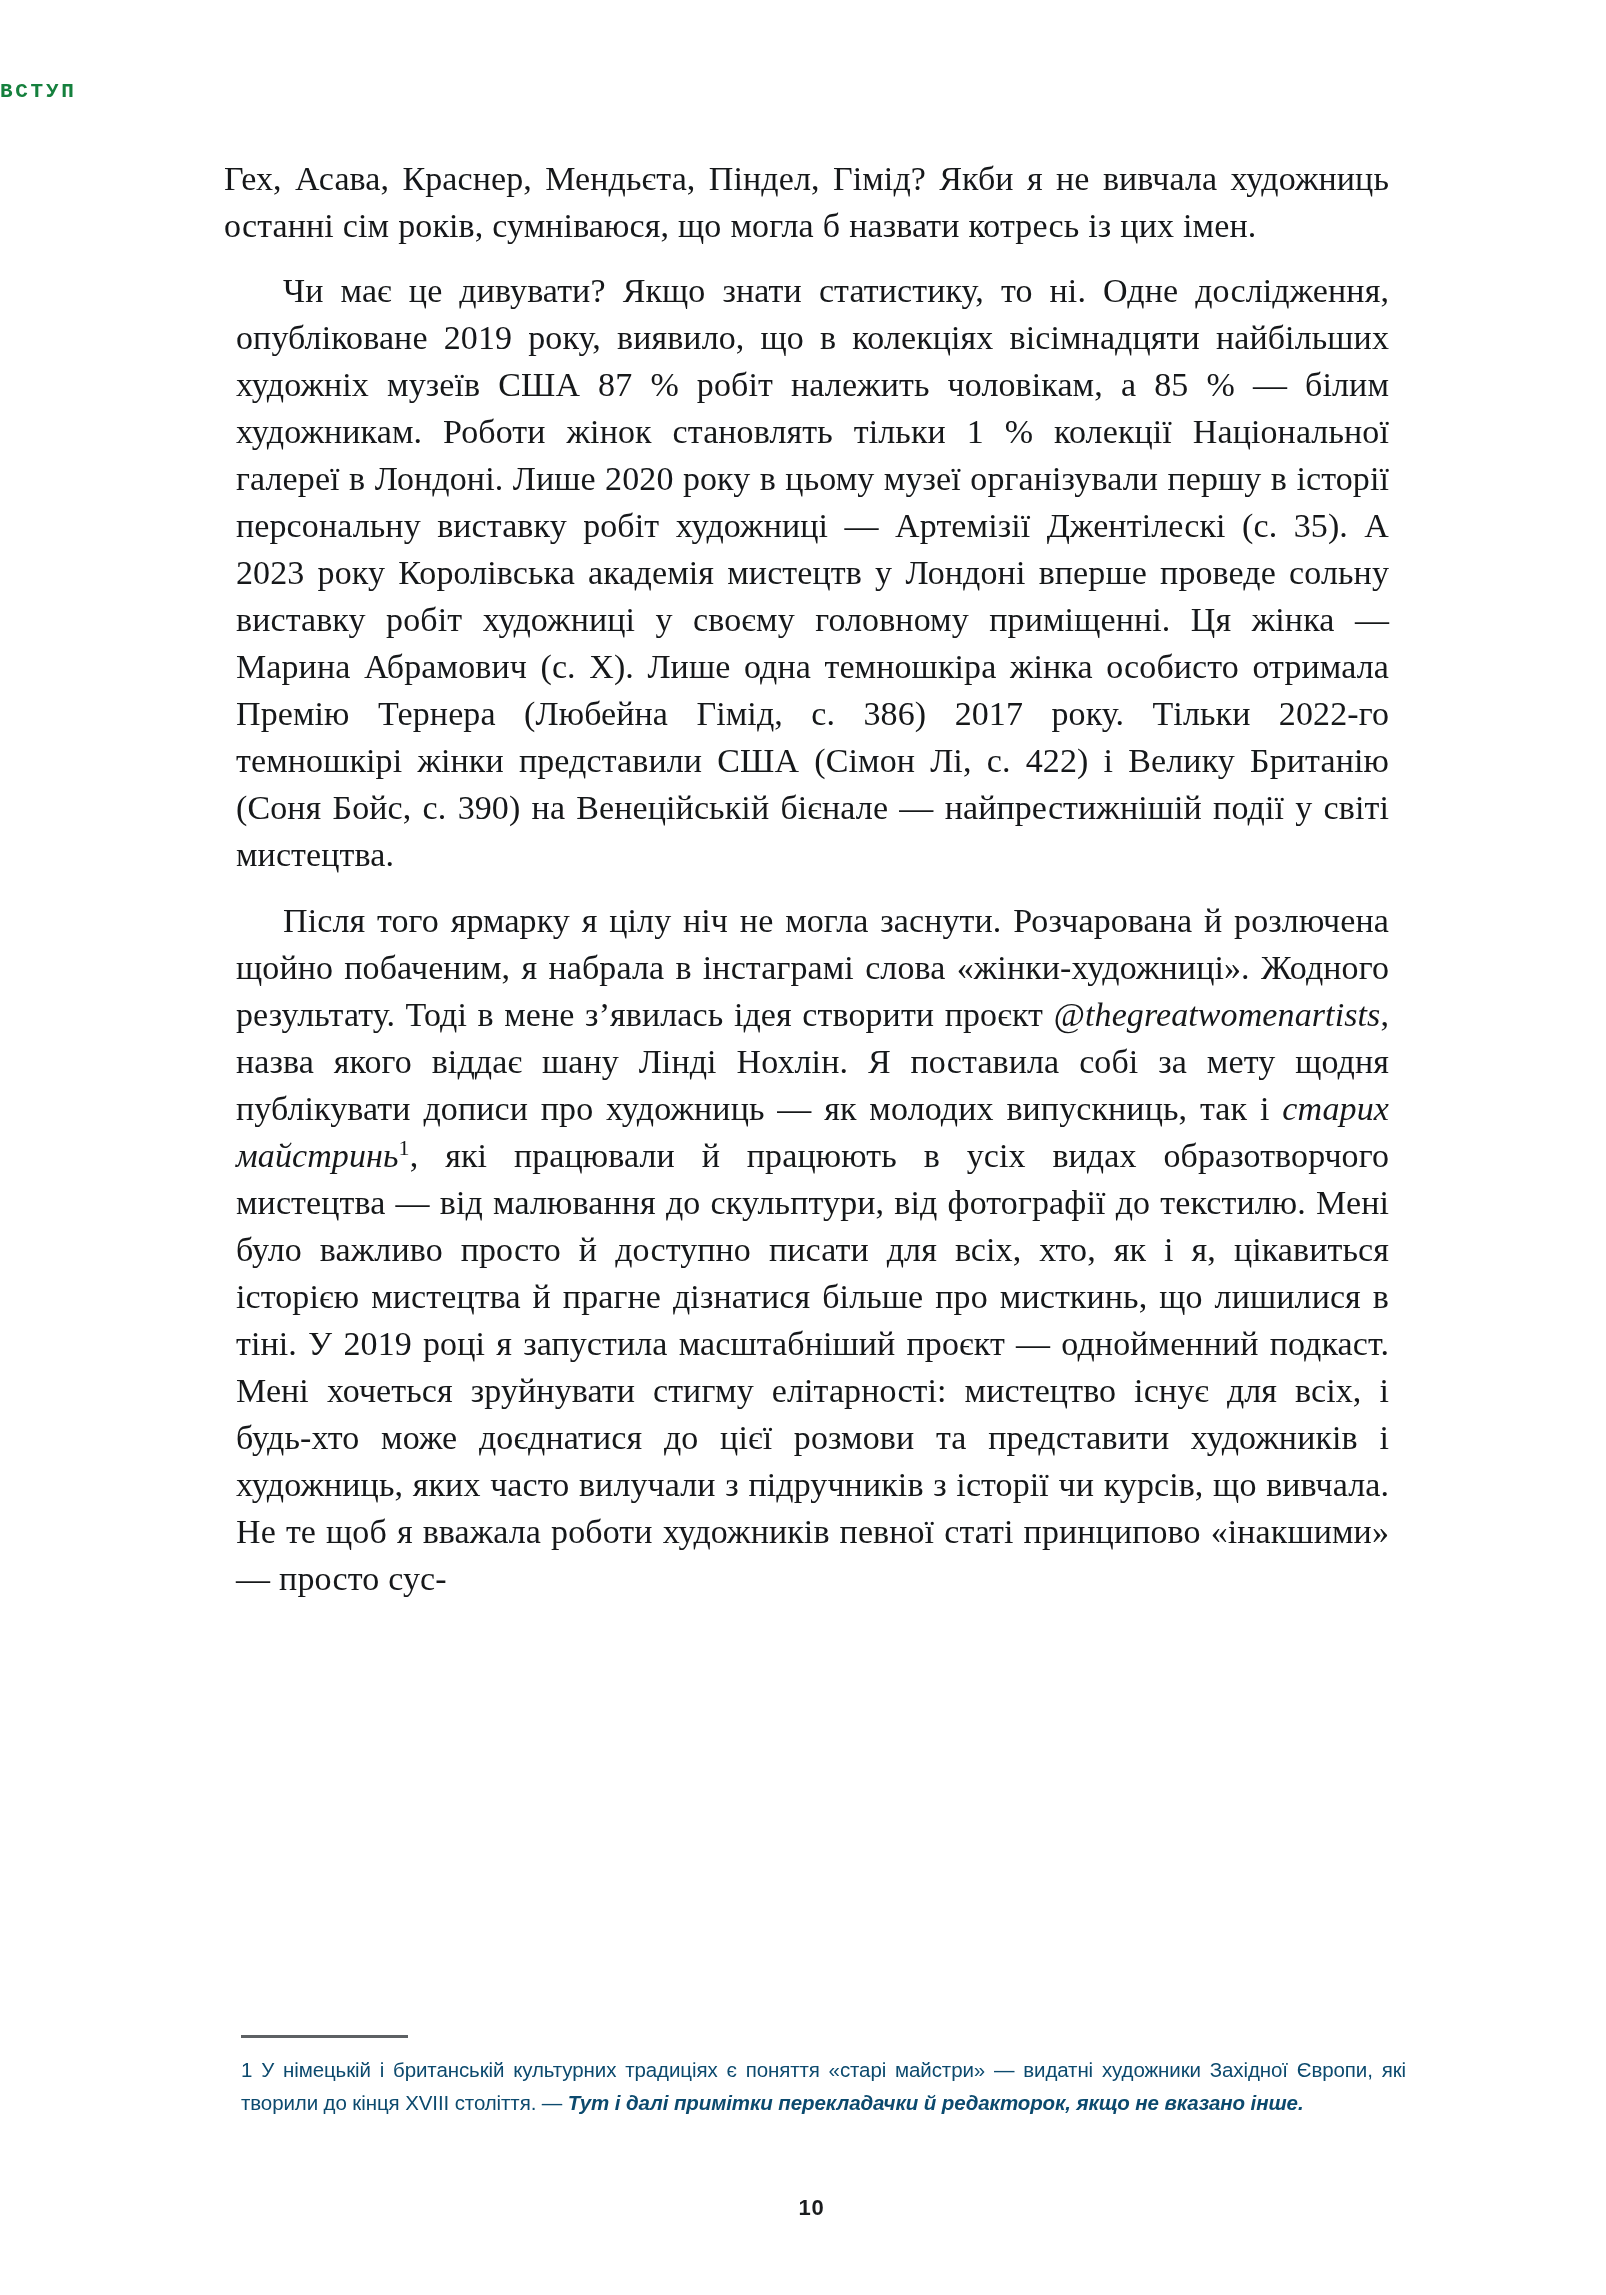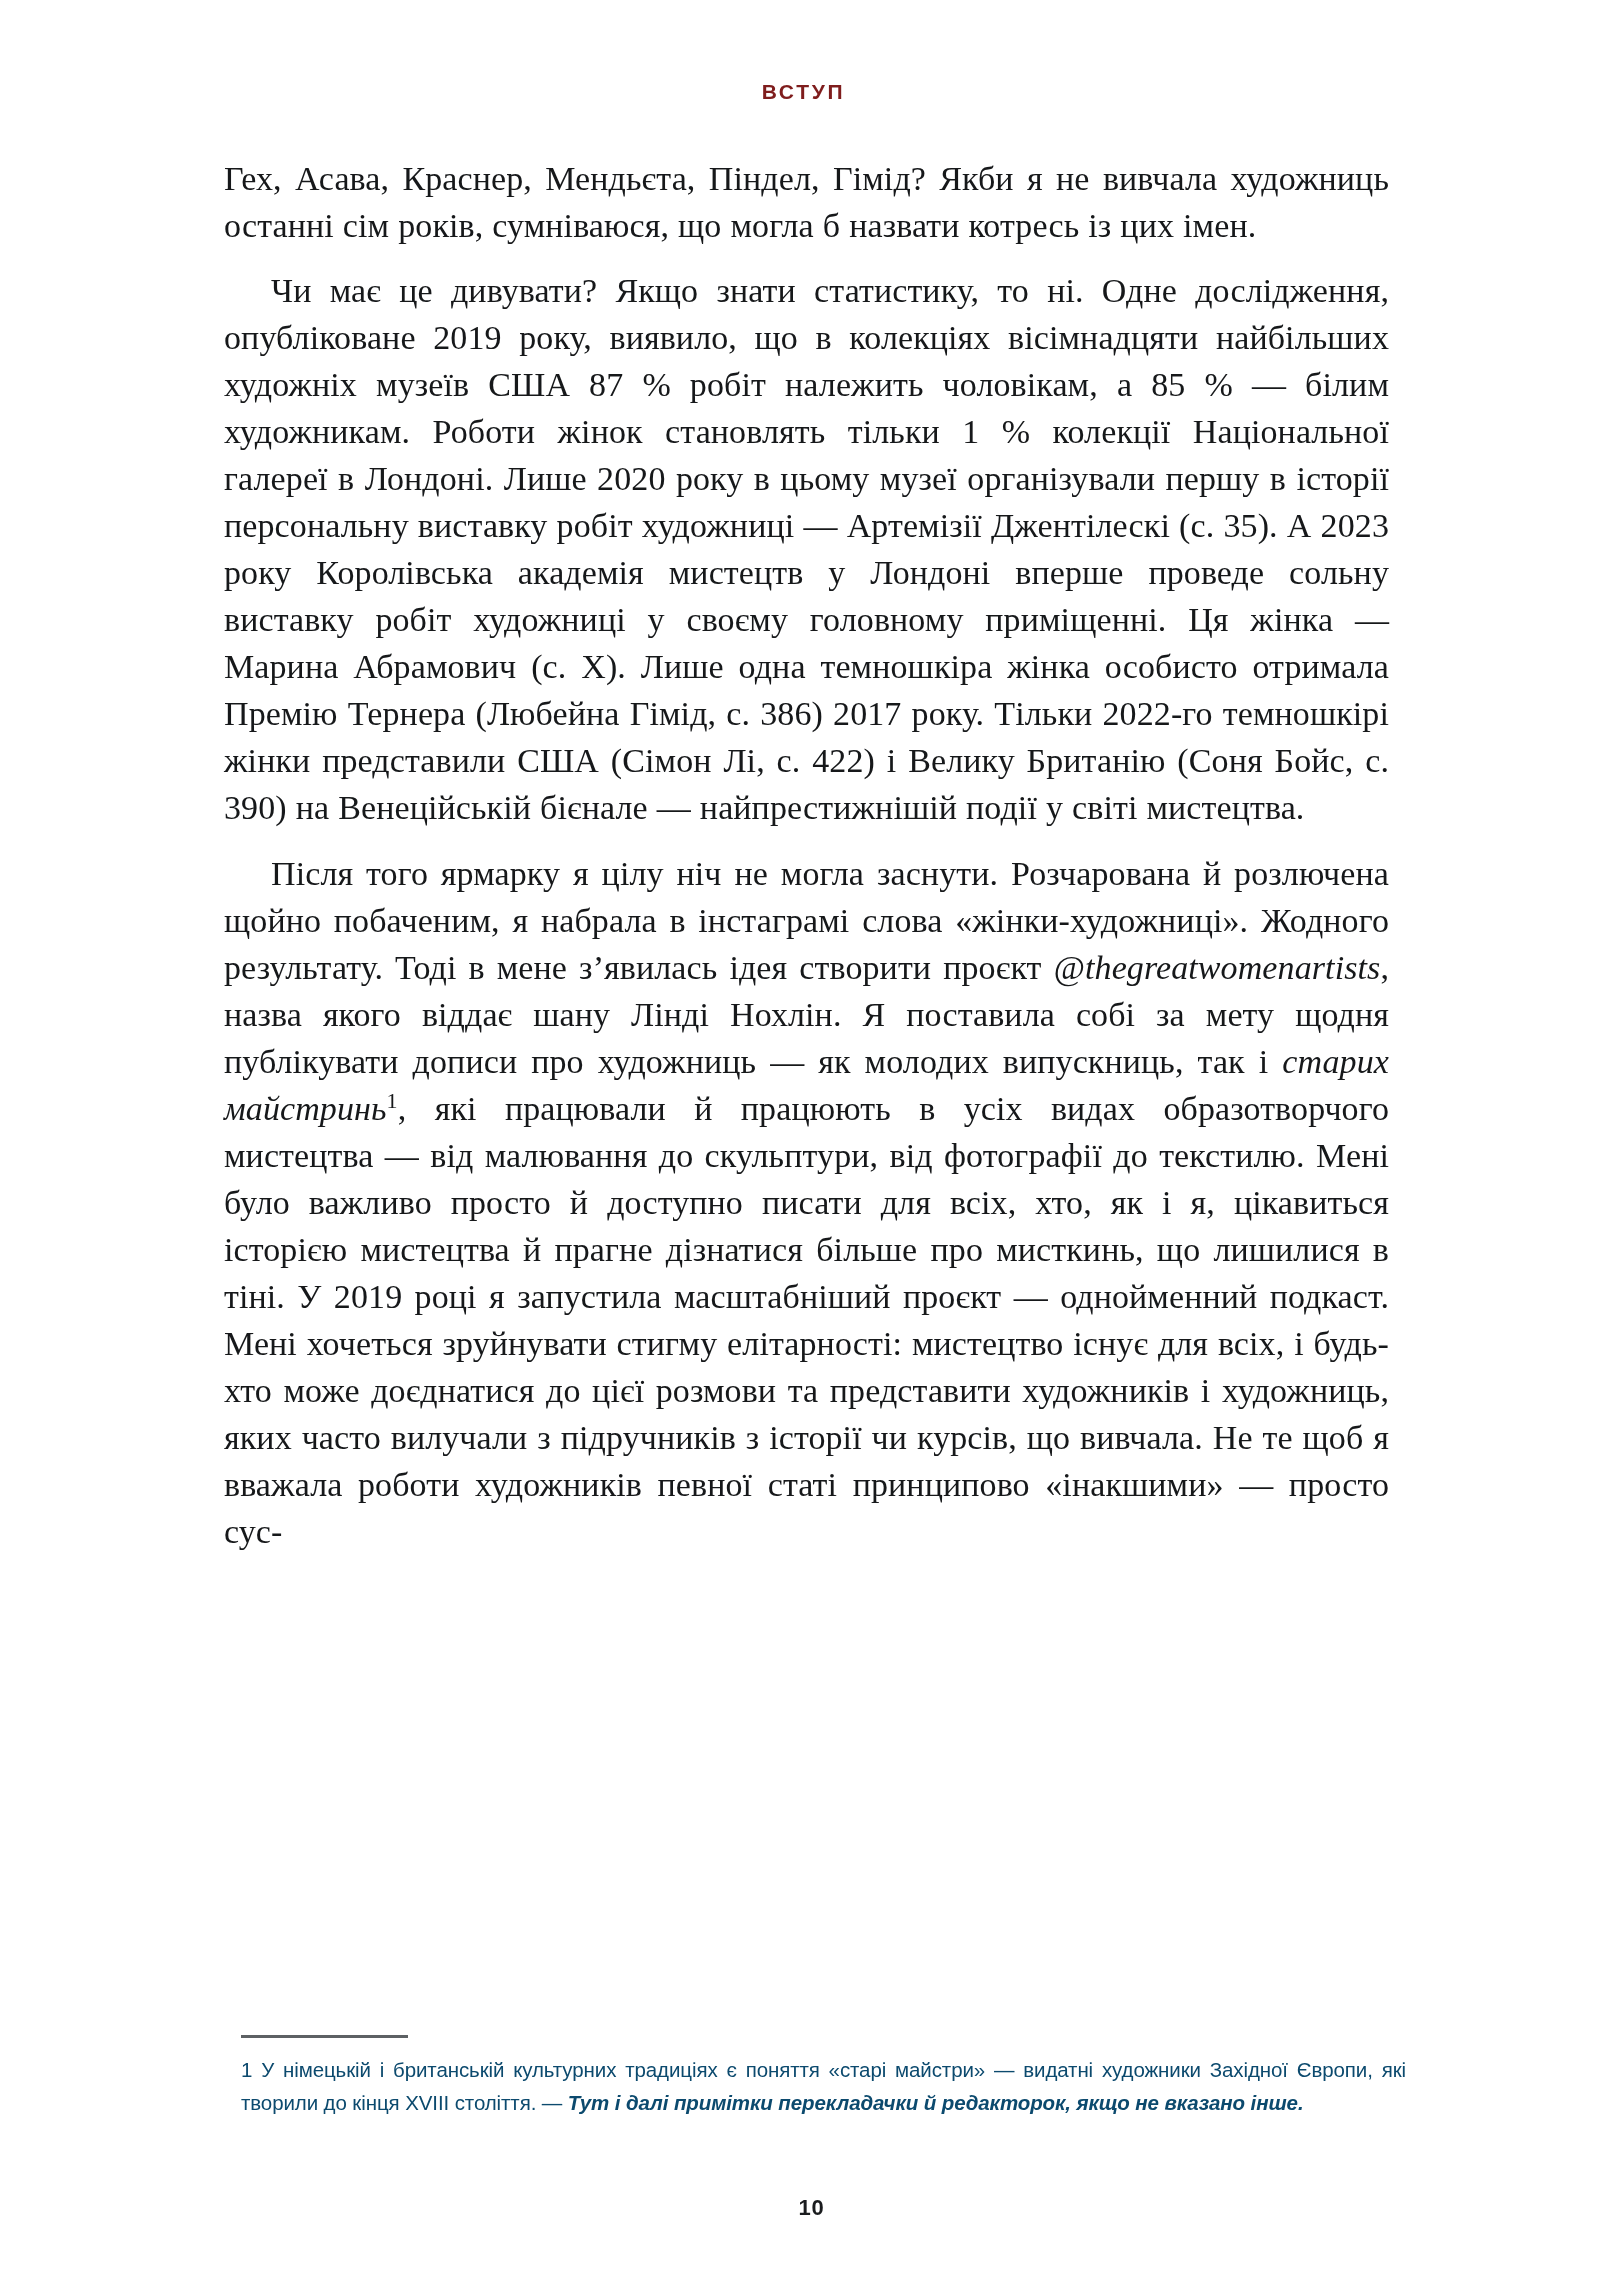--- a/index.html
+++ b/index.html
@@ -18,26 +18,26 @@
     color: #16181a;
     overflow: hidden;
   }
 
   
   .running-head {
     position: absolute;
     top: 80px;
     left: 0;
     right: 0;
-    text-align: center;
-    font-family: Liberation Sans, sans-serif;
+    text-align: left;
+    font-family: Liberation Mono, monospace;
     font-weight: 700;
     font-size: 21px;
     letter-spacing: 2.7px;
-    color: #7f1d1d;
+    color: #15803d;
   }
 
   
   .body-block {
     position: absolute;
     left: 224px;
     top: 155px;
     width: 1165px;
   }
 
@@ -49,20 +49,21 @@
     text-justify: inter-word;
     letter-spacing: 0.1px;
     word-spacing: 0.4px;
     -webkit-hyphens: none;
     hyphens: none;
   }
 
   p.para.indent {
     text-indent: 47px;
     margin-top: 18.4px;
+    margin-left: 12px;
   }
 
   .ital {
     font-style: italic;
   }
 
   .fn-ref {
     font-size: 22px;
     vertical-align: super;
     line-height: 0;

